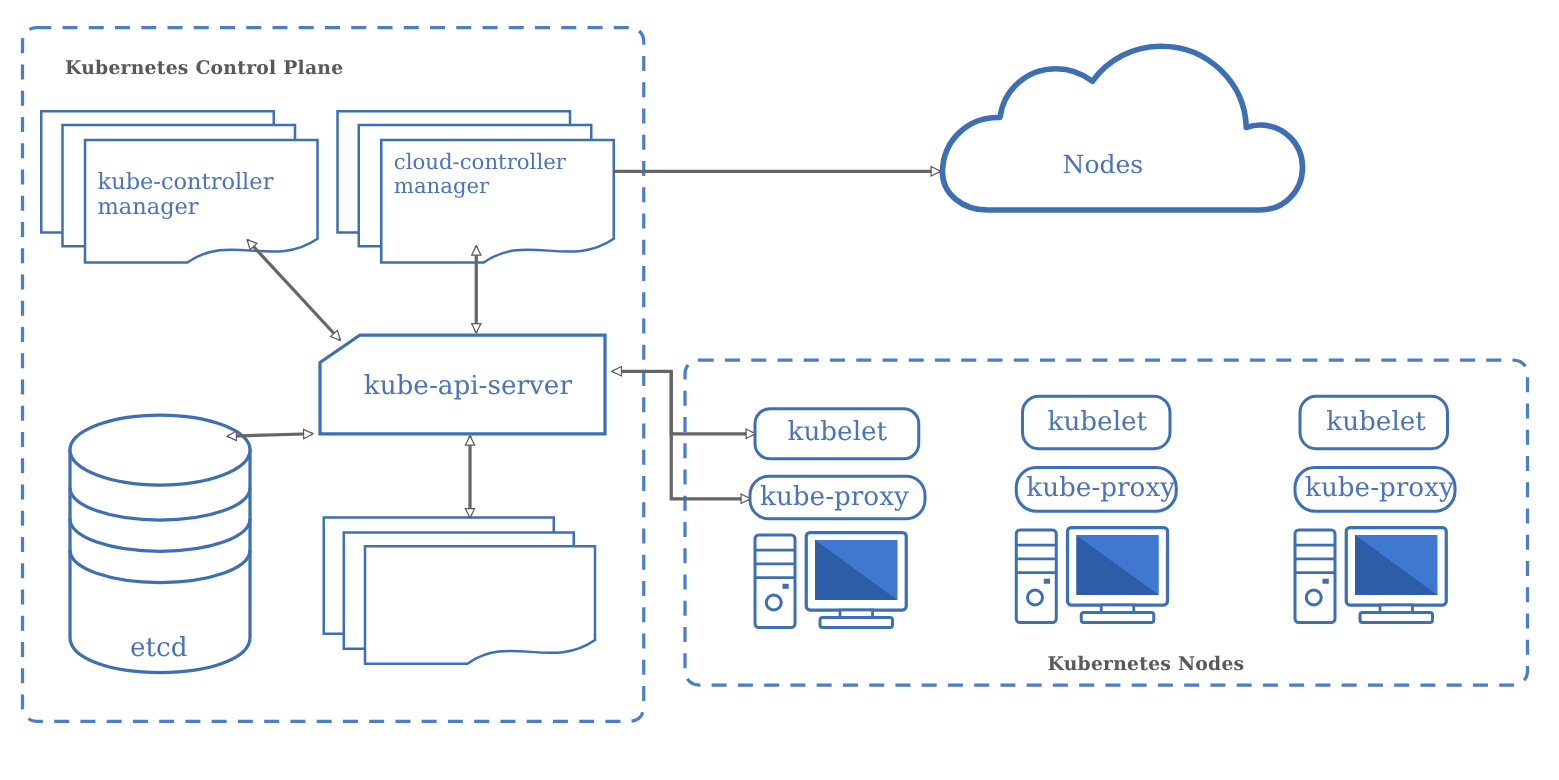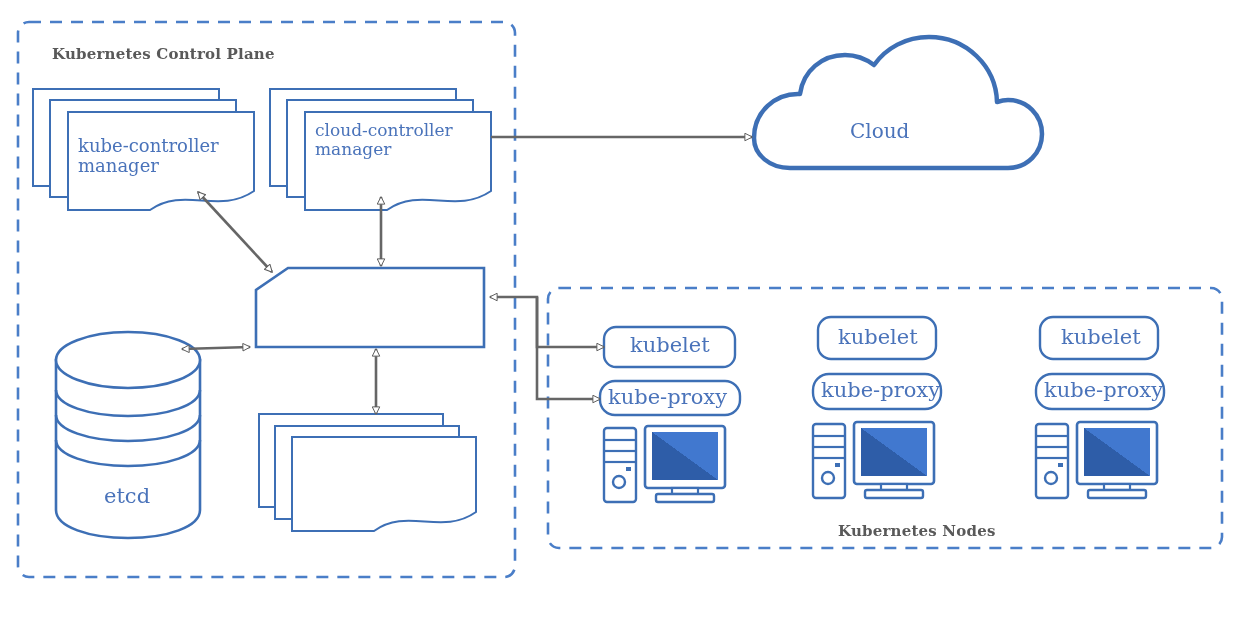--- a/index.html
+++ b/index.html
@@ -177,25 +177,26 @@
   <div class="grouplabel" style="left:52px;top:45px;">Kubernetes Control Plane</div>
 
   <div class="grouplabel" style="left:838px;top:522px;">Kubernetes Nodes</div>
 
   <div class="txt" style="left:78px;top:136px;font-size:18px;">kube-controller
 manager</div>
 
   <div class="txt" style="left:315px;top:121px;font-size:17px;">cloud-controller
 manager</div>
 
-
-
-  <div class="txt" style="left:104px;top:485px;font-size:21px;">etcd</div>
-
-  <div class="txt" style="left:850px;top:120px;font-size:20px;">Cloud</div>
+  <div class="txt" style="left:291px;top:297px;font-size:21px;">kube-api-server</div>
+
+
+  <div class="txt" style="left:104px;top:507px;font-size:21px;">etcd</div>
+
+  <div class="txt" style="left:850px;top:120px;font-size:20px;">Nodes</div>
 
   <div class="txt" style="left:630px;top:334px;font-size:21px;">kubelet</div>
   <div class="txt" style="left:608px;top:386px;font-size:21px;">kube-proxy</div>
 
   <div class="txt" style="left:838px;top:326px;font-size:21px;">kubelet</div>
   <div class="txt" style="left:821px;top:379px;font-size:21px;">kube-proxy</div>
 
   <div class="txt" style="left:1061px;top:326px;font-size:21px;">kubelet</div>
   <div class="txt" style="left:1044px;top:379px;font-size:21px;">kube-proxy</div>
 

